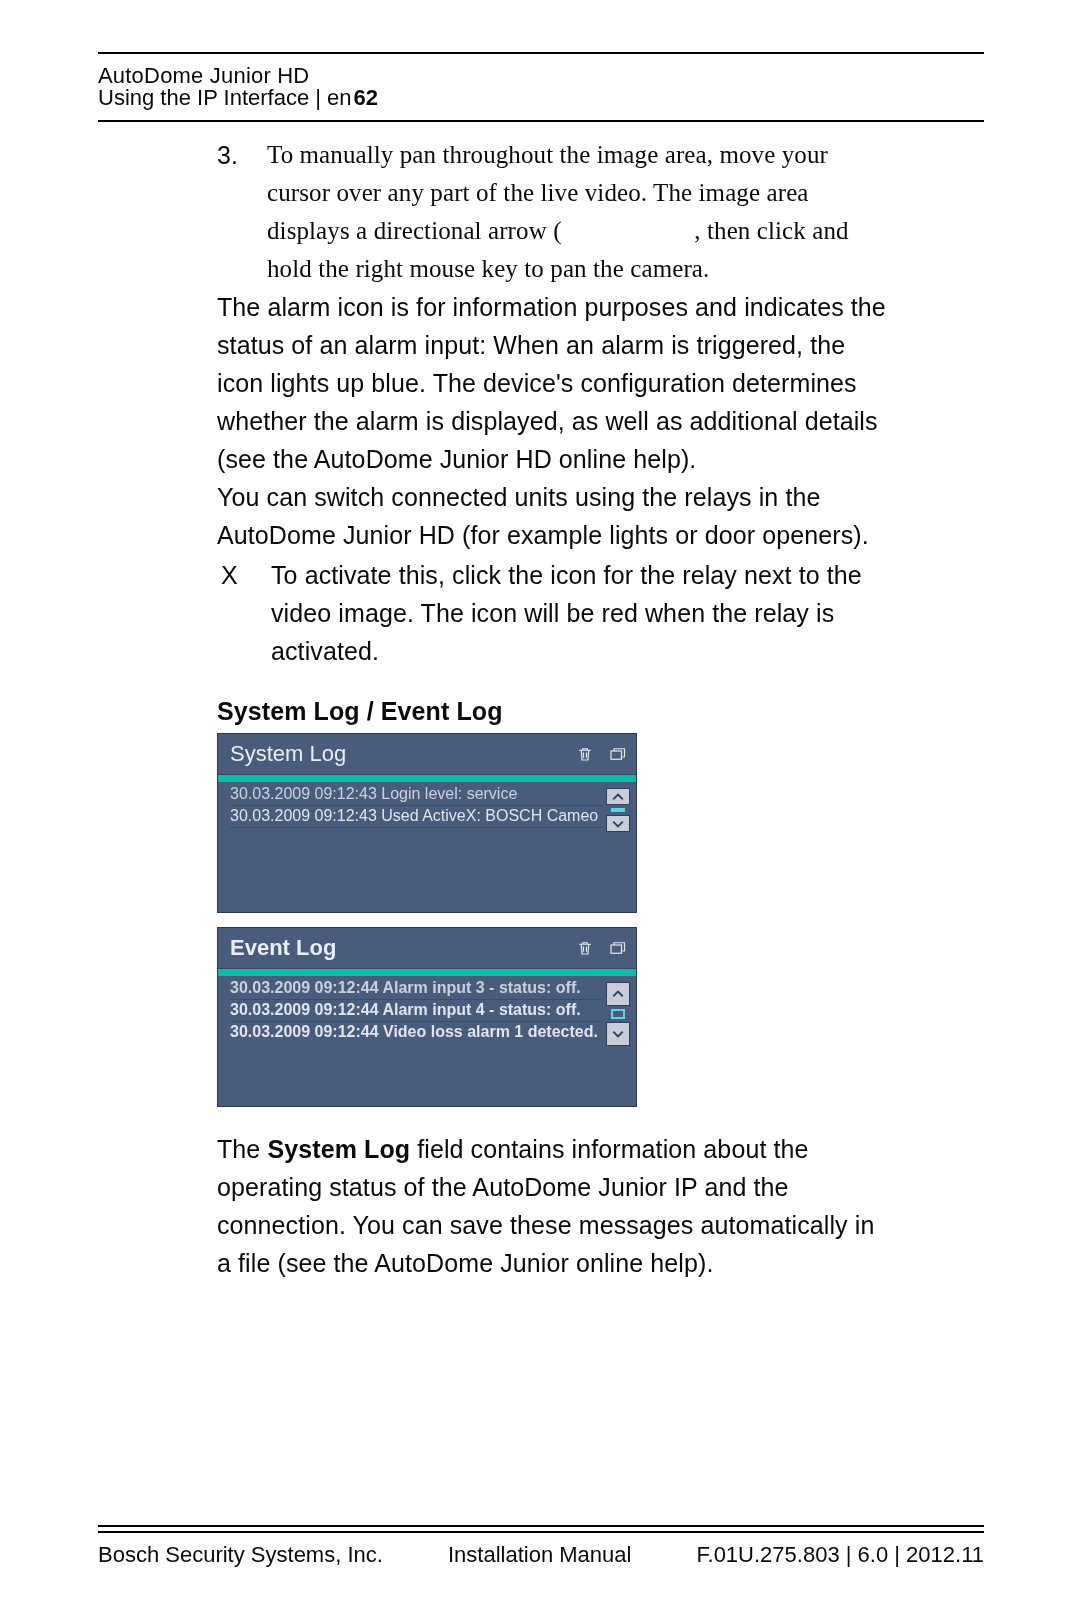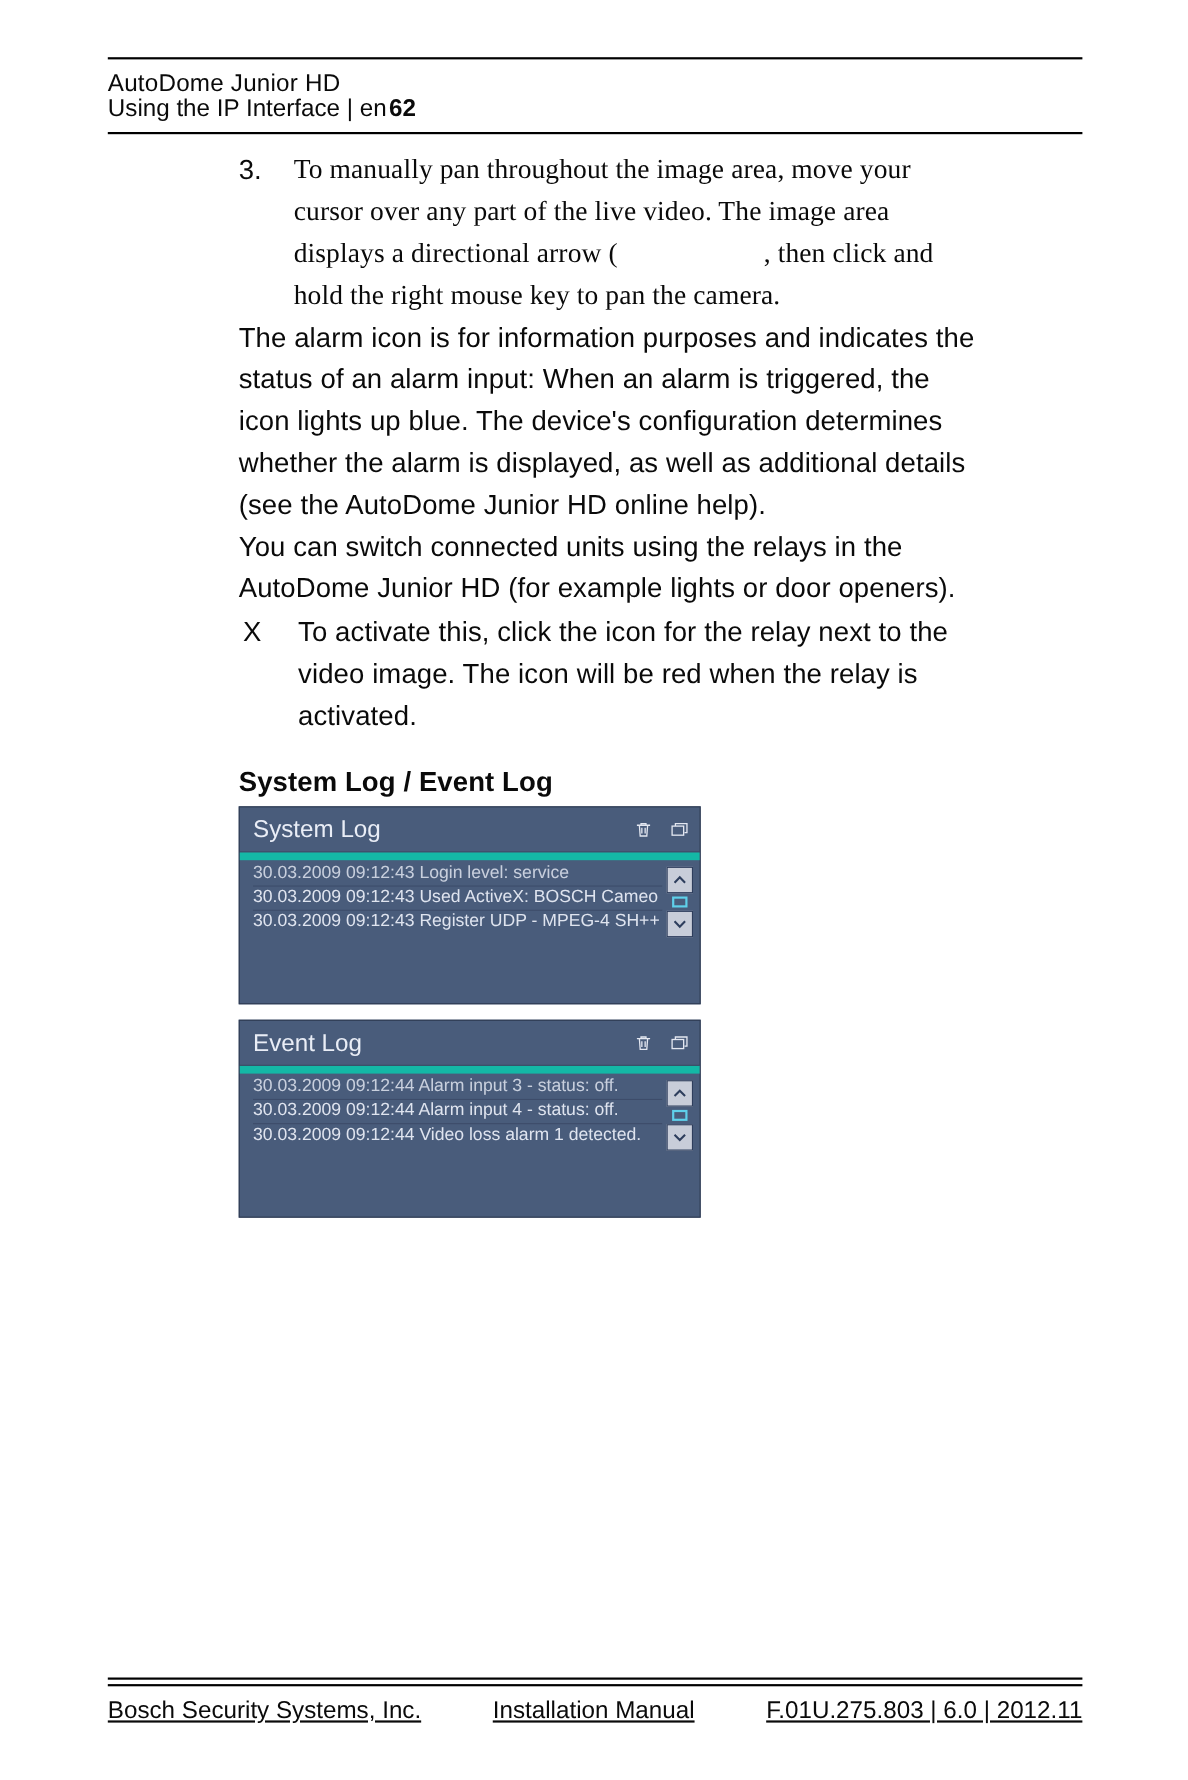--- a/index.html
+++ b/index.html
@@ -30,21 +30,21 @@
     display:flex; justify-content:space-between; align-items:baseline;
     padding:11px 0 11px 0;
     font-size:22px; line-height:1;flex-direction:column;
   }
   .hdr-left{letter-spacing:.2px;}
   .hdr-right{display:flex; gap:2px; align-items:baseline;}
   .hdr-pg{font-weight:700;}
 
   
   .ftr{
-    position:absolute; left:var(--lm); right:var(--rm); bottom:52px;text-decoration:underline;
+    position:absolute; left:var(--lm); right:var(--rm); bottom:52px;
   }
   .ftr .rule{border-top:2px solid #000;}
   .ftr .rule + .rule{margin-top:4px;}
   .ftr-row{
     display:flex; justify-content:space-between; align-items:baseline;
     padding-top:11px;
     font-size:22px; line-height:1;
   }
 
   
@@ -71,21 +71,21 @@
   .log{
     position:absolute;
     left:var(--indent);
     width:420px;
     background:var(--panel-blue);
     color:var(--panel-text);
     border:1px solid #2e3a52;
     box-sizing:border-box;
   }
   .log.sys{top:733px; height:180px;}
-  .log.evt{top:927px; height:180px;}
+  .log.evt{top:927px; height:180px;font-weight:bold;}
   .log-title{
     display:flex; align-items:center;
     height:40px; padding:0 10px 0 12px;
     font-size:22px; color:#e9edf6;
     border-bottom:1px solid var(--panel-border);
   }
   .log-title .t{flex:1;}
   .log-title .ico{margin-left:14px; display:flex; align-items:center;}
   .log-body{
     position:relative;
@@ -155,20 +155,23 @@
     <p>You can switch connected units using the relays in the AutoDome Junior HD (for example lights or door openers).</p>
     <div class="relay-item">
       <div class="relay-mark">X</div>
       <div class="relay-body">To activate this, click the icon for the relay next to the video image. The icon will be red when the relay is activated.</div>
     </div>
 
     <p class="h">System Log / Event Log</p>
 
     <div class="log-gap"></div>
 
+    <p class="after-logs">
+      <span>The </span><b>System Log</b><span> field contains information about the operating status of the AutoDome Junior IP and the connection. You can save these messages automatically in a file (see the AutoDome Junior online help).</span>
+    </p>
 
   </div>
 
   <div class="log sys">
     <div class="log-title">
       <span class="t">System Log</span>
       <span class="ico trash">
         <svg width="18" height="18" viewBox="0 0 24 24" fill="none" stroke-width="1.6">
           <path d="M4 7h16M9 7V5h6v2M7 7l1 13h8l1-13M10 10v7M14 10v7"></path>
         </svg>
@@ -178,21 +181,20 @@
           <rect x="4" y="8" width="14" height="11"></rect>
             <path d="M8 8V5h14v11h-3"></path>
         </svg>
       </span>
     </div>
     <div class="log-body">
       <div class="line cut">30.03.2009 09:12:43 Login level: service</div>
       <div class="sep"></div>
       <div class="line">30.03.2009 09:12:43 Used ActiveX: BOSCH Cameo</div>
       <div class="sep"></div>
-      <div class="line">30.03.2009 09:12:43 Register UDP - MPEG-4 SH++</div>
       <div class="log-scroll">
         <div class="sbtn">
           <svg width="12" height="12" viewBox="0 0 10 10">
               <path d="M1 7l4-4 4 4" fill="none" stroke="#2e3e5d" stroke-width="1.6"></path>
             </svg>
         </div>
         <div class="strack"></div>
         <div class="sbtn">
           <svg width="12" height="12" viewBox="0 0 10 10">
               <path d="M1 3l4 4 4-4" fill="none" stroke="#2e3e5d" stroke-width="1.6"></path>

